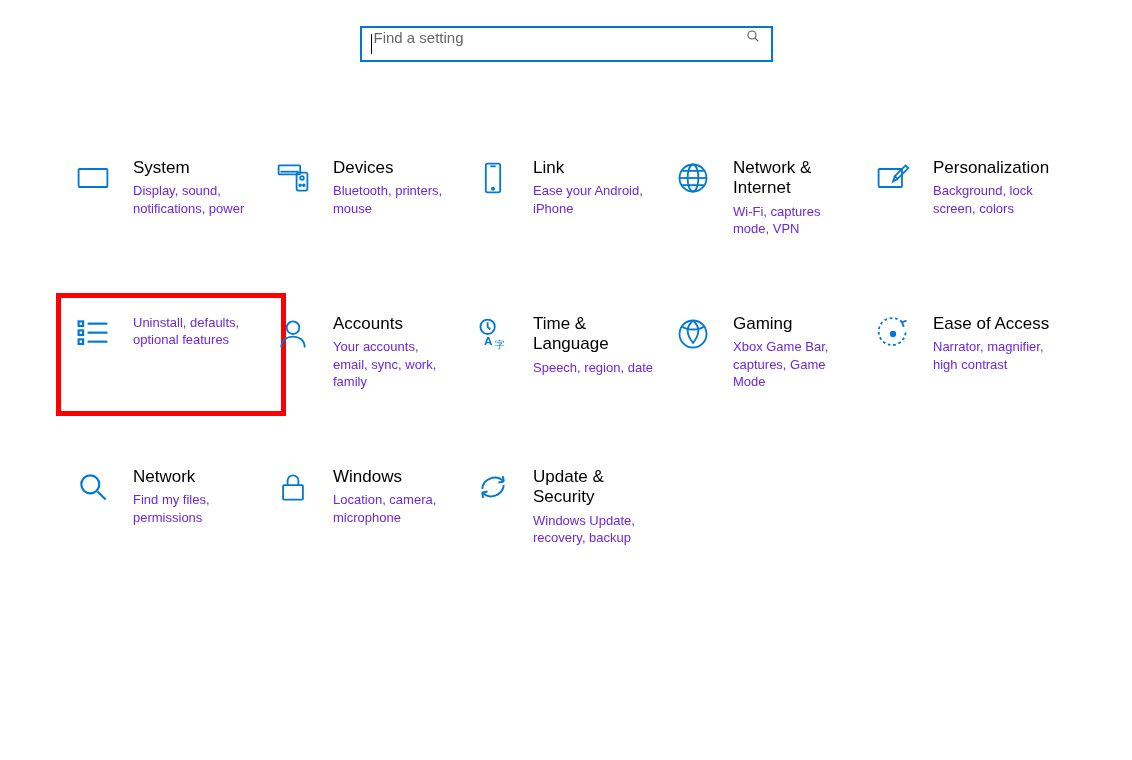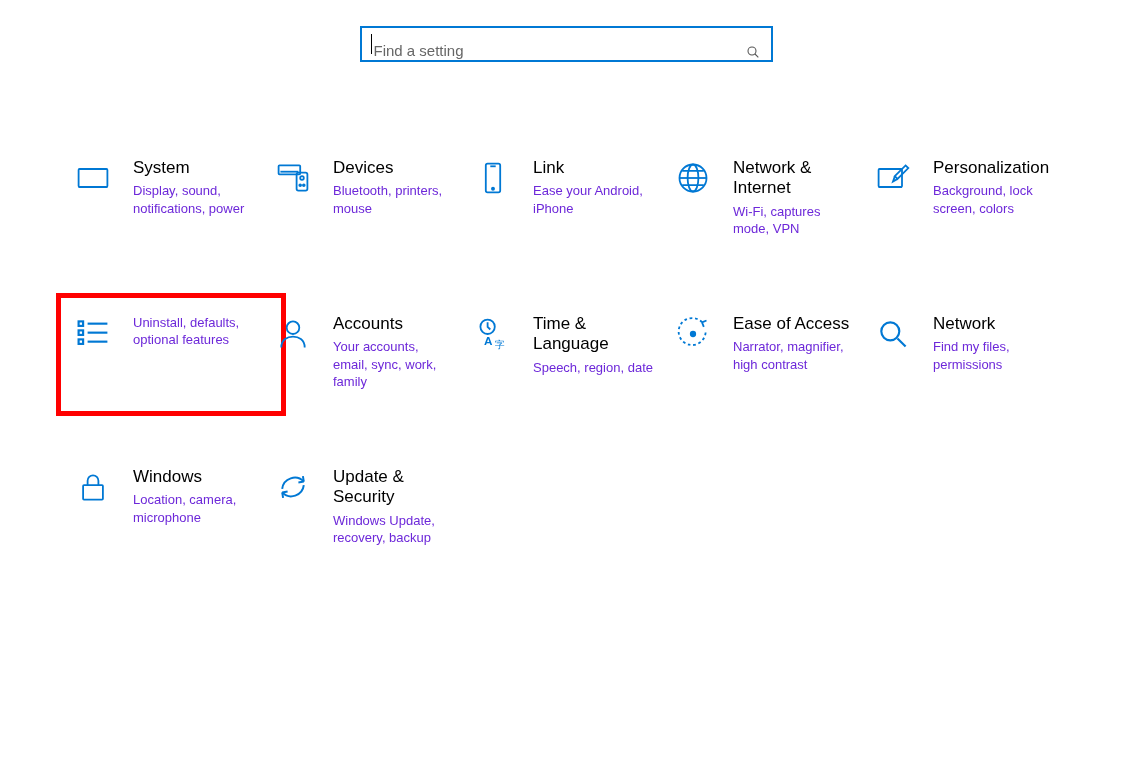--- a/index.html
+++ b/index.html
@@ -20,21 +20,21 @@
   .search-wrap {
     display: flex;
     justify-content: center;
     margin-bottom: 90px;
   }
   .search-box {
     width: 413px;
     height: 36px;
     border: 2px solid #0078d4;
     display: flex;
-    align-items: flex-end;
+    align-items: flex-start;
     padding: 0 10px;
     position: relative;
   }
   .search-input {
     flex: 1;
     border: none;
     outline: none;
     font-size: 15px;
     color: #000;
     background: transparent;
@@ -228,20 +228,33 @@
           <text x="10" y="32" font-size="13" fill="currentColor" stroke="none" font-weight="600">A</text>
           <text x="22" y="36" font-size="11" fill="currentColor" stroke="none">字</text>
         </svg>
       </span>
       <div class="text">
         <div class="title">Time &amp; Language</div>
         <div class="desc">Speech, region, date</div>
       </div>
     </div>
 
+    <div class="tile">
+      <span class="icon">
+        <svg viewBox="0 0 40 40" fill="none" stroke="currentColor" stroke-width="2">
+          <circle cx="20" cy="20" r="15"></circle>
+          <path d="M20 5 C12 12 12 20 20 30 C28 20 28 12 20 5"></path>
+          <path d="M8 12 C14 16 26 16 32 12"></path>
+        </svg>
+      </span>
+      <div class="text">
+        <div class="title">Gaming</div>
+        <div class="desc">Xbox Game Bar, captures, Game Mode</div>
+      </div>
+    </div>
 
     <div class="tile">
       <span class="icon">
         <svg viewBox="0 0 40 40" fill="none" stroke="currentColor" stroke-width="2">
           <path d="M30 7 A15 15 0 1 0 34 16" stroke-dasharray="3 3"></path>
           <path d="M30 7 l5 -2 M30 7 l2 5"></path>
           <circle cx="20" cy="20" r="3.5" fill="currentColor" stroke="none"></circle>
         </svg>
       </span>
       <div class="text">

